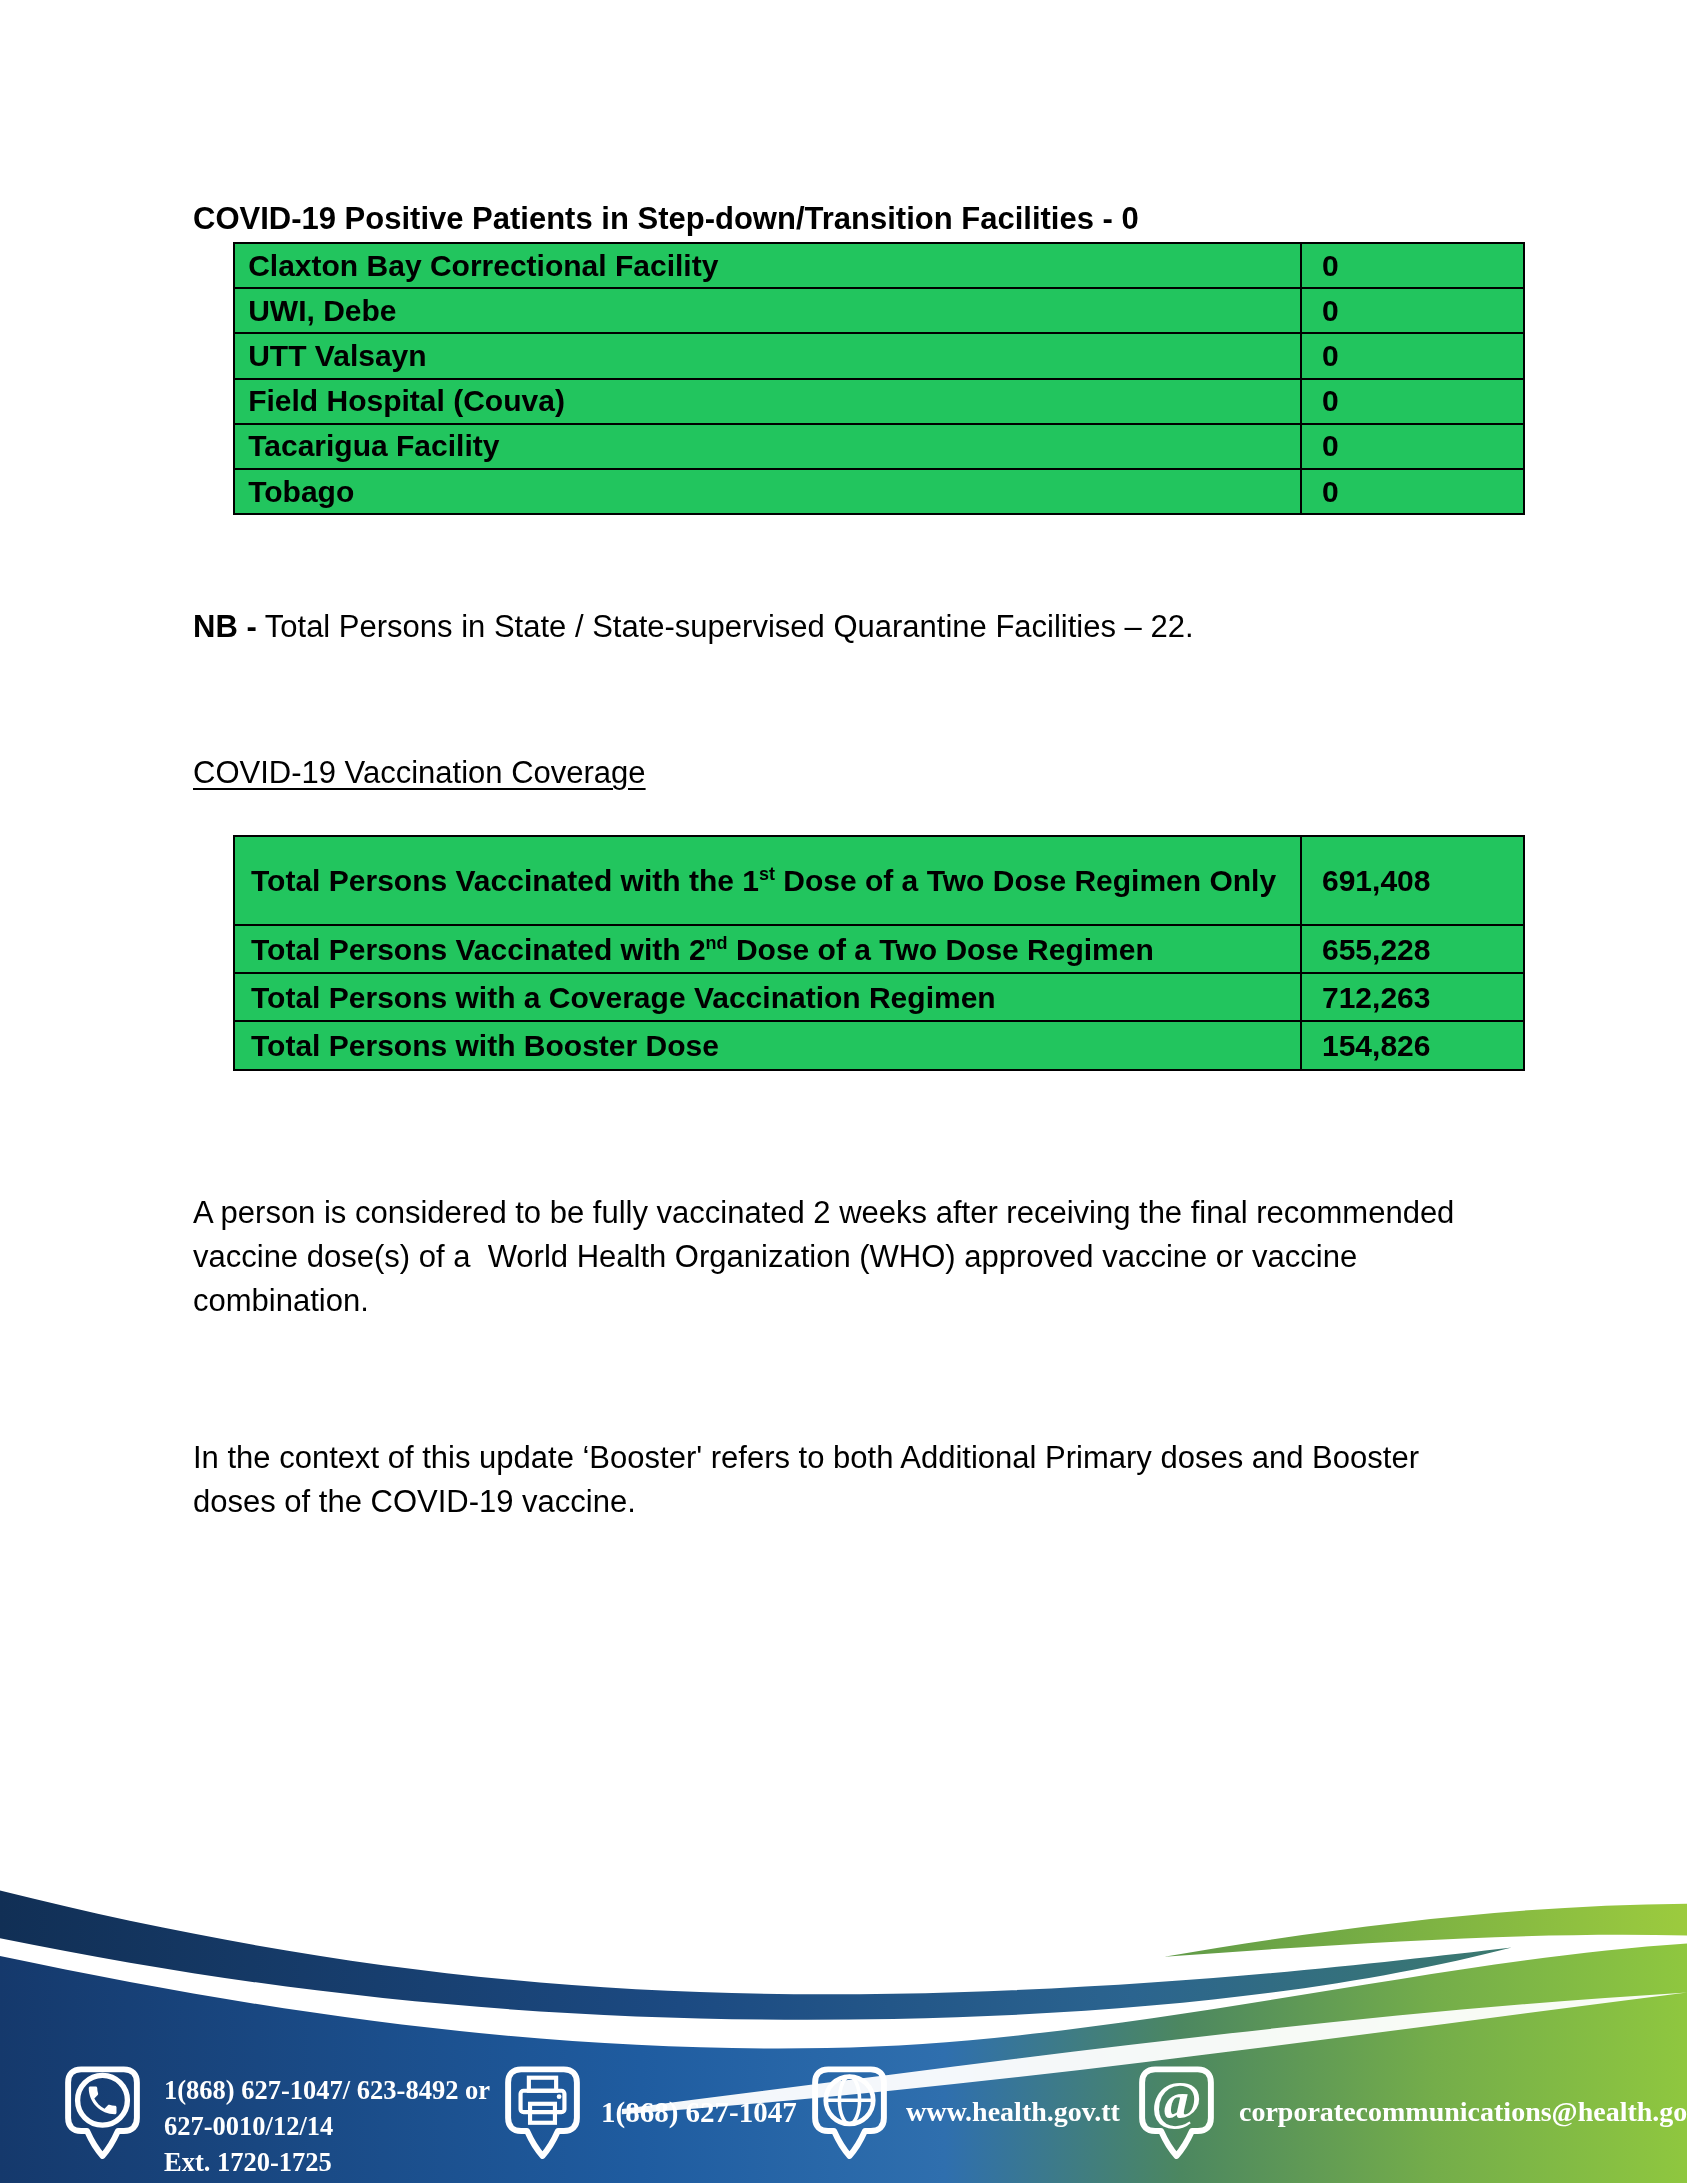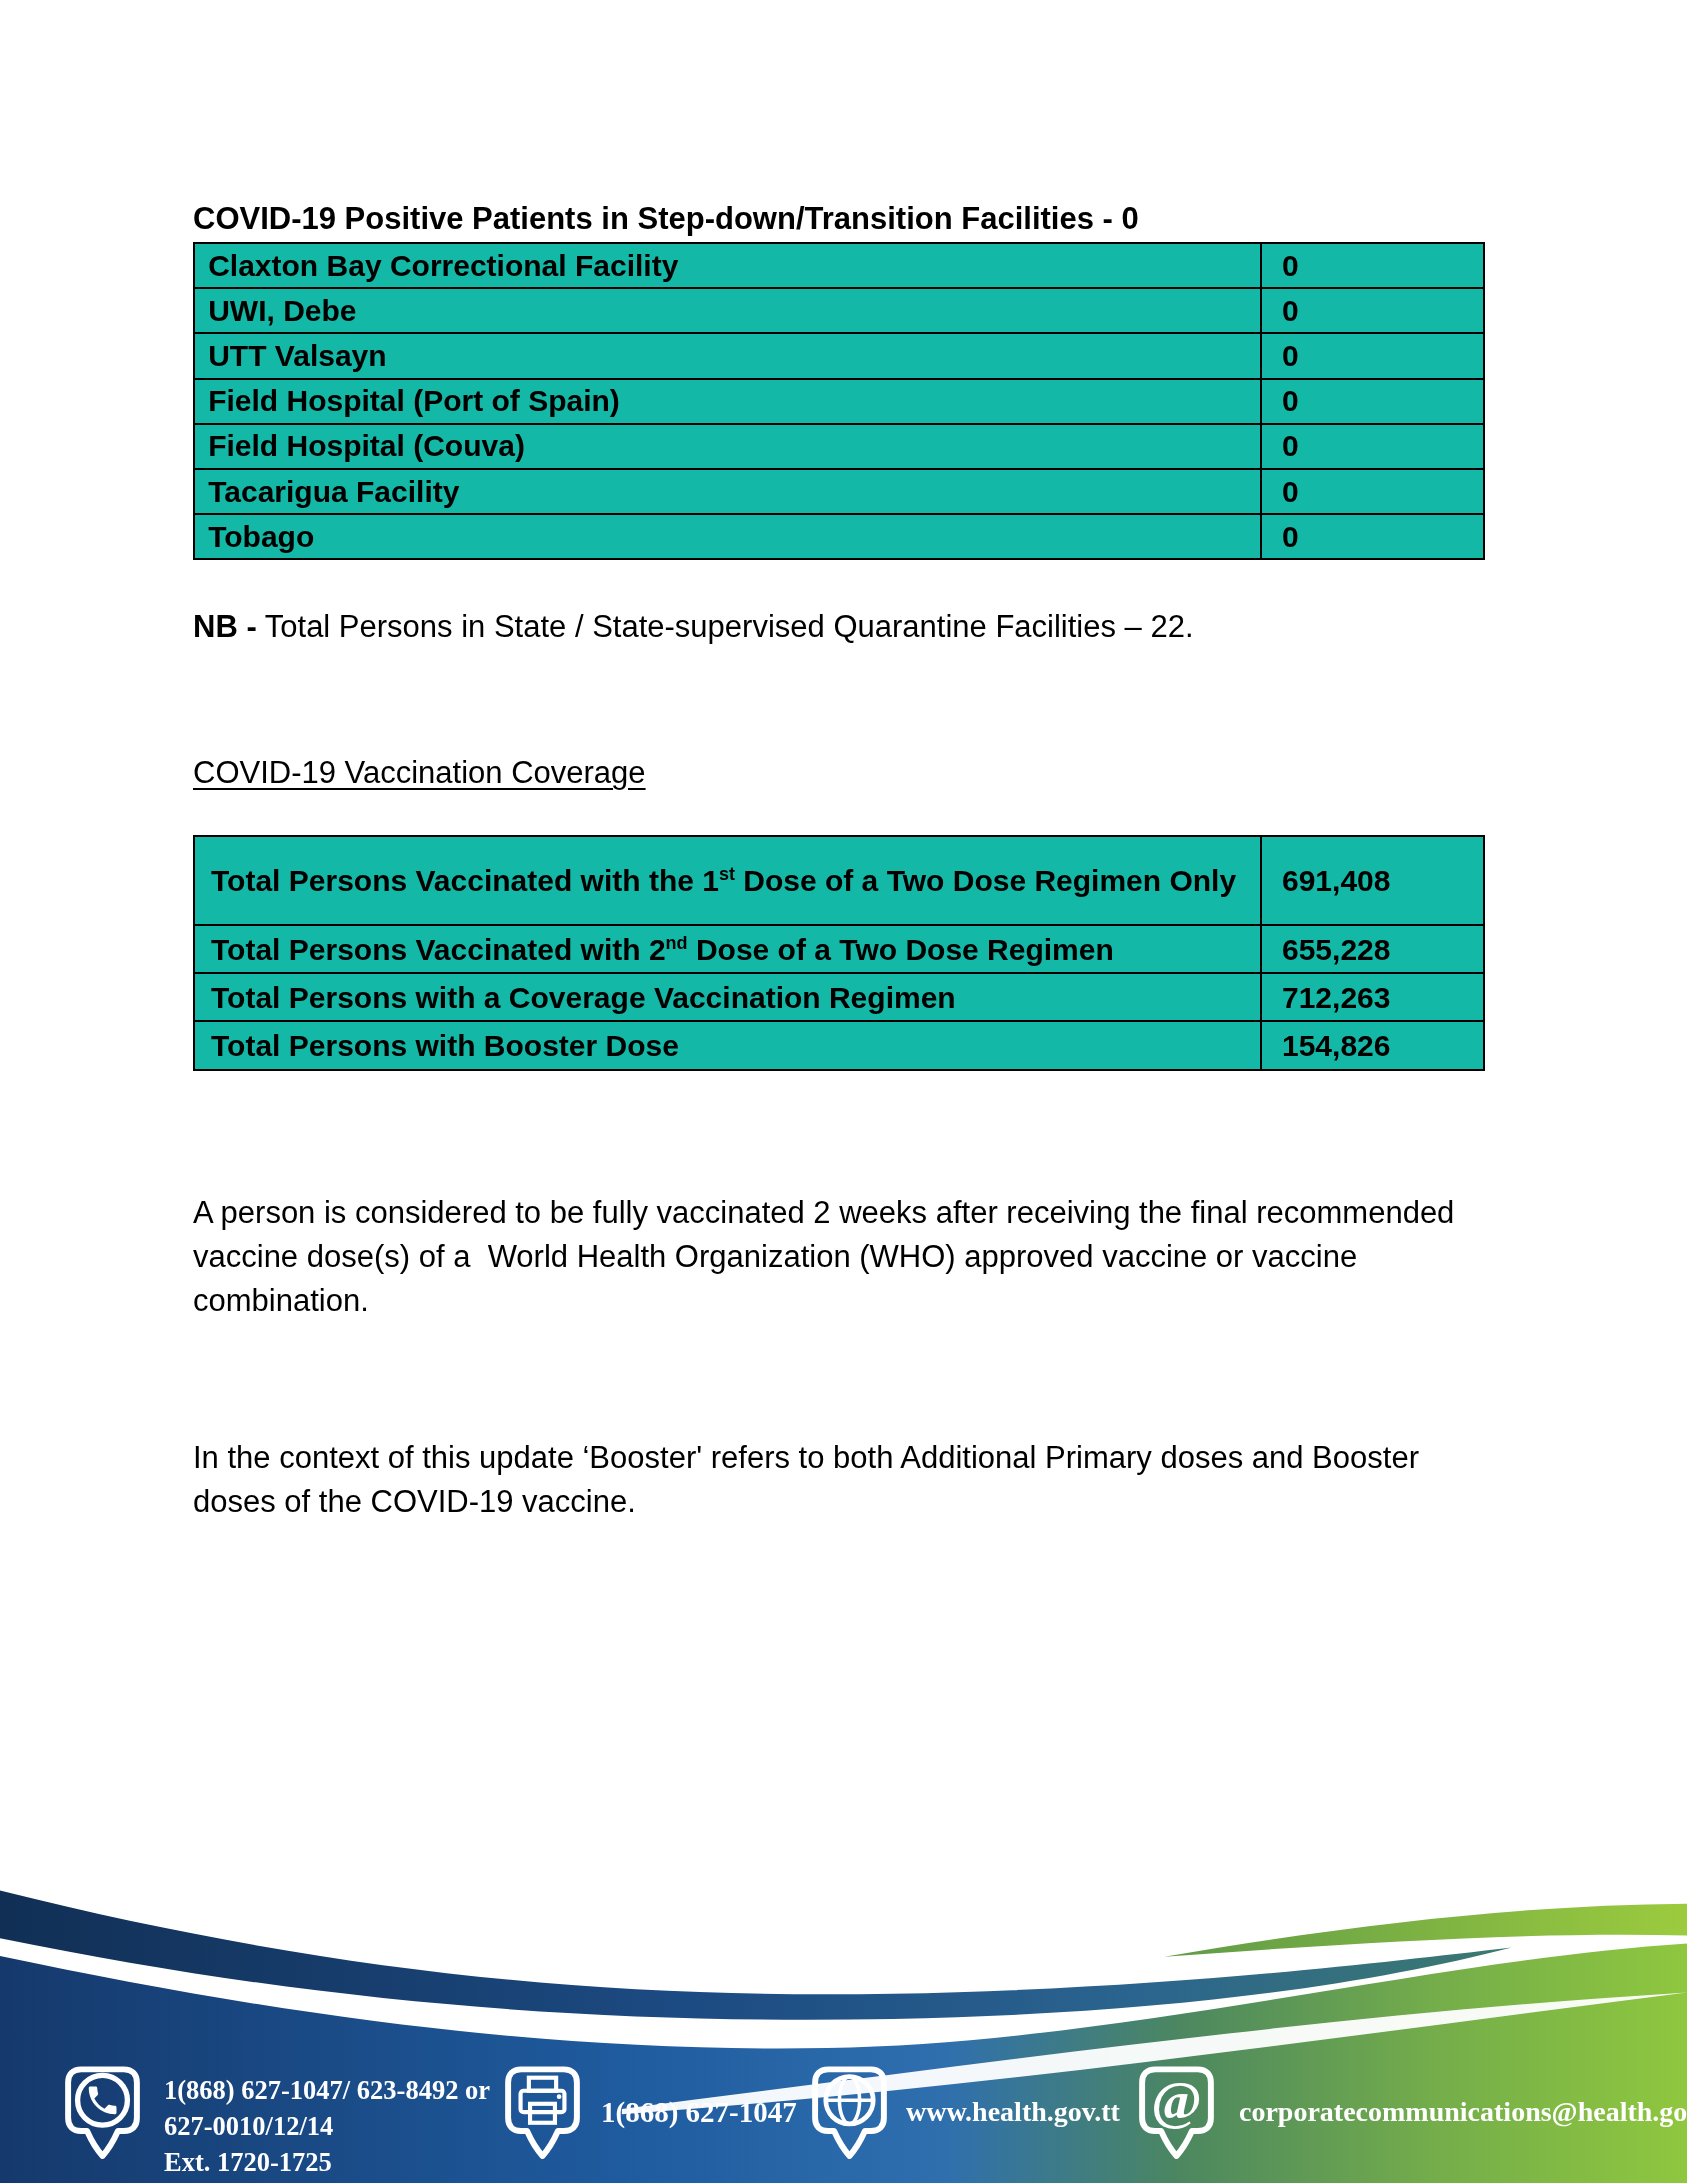--- a/index.html
+++ b/index.html
@@ -9,21 +9,21 @@
   }
   .abs{position:absolute;}
   
   .h1{left:193px;top:200px;font-size:31px;font-weight:bold;line-height:38px;}
   .note{left:193px;top:606px;font-size:31px;line-height:41px;}
   .note b{font-weight:bold;}
   .h2{left:193px;top:753px;font-size:31px;line-height:40px;text-decoration:underline;text-decoration-thickness:2px;text-underline-offset:5.3px;}
   .para{left:193px;top:1191px;width:1376px;font-size:31px;line-height:44px;white-space:pre-wrap;}
   .para2{top:1436px;}
   
-  .doc-table{border-collapse:collapse;width:1290px;table-layout:fixed;background:#14b8a6;}
+  .doc-table{border-collapse:collapse;width:1290px;table-layout:fixed;background:#22c55e;margin-left:40px;}
   .doc-table td{
     border:2.6px solid #000;font-weight:bold;font-size:30px;line-height:38px;
     padding:2.6px 6.6px 2.6px 13.2px;vertical-align:middle;
   }
   .doc-table tr{height:41px;}
   .doc-table td.val{padding-left:20px;}
   .t1{left:193px;top:242px;}
   .t2{left:193px;top:835px;}
   .t2 td{line-height:41px;padding-left:16px;}
   .t2 tr.tall{height:89px;}
@@ -52,24 +52,20 @@
     <tr>
       <td>Claxton Bay Correctional Facility</td>
       <td class="val">0</td>
     </tr>
     <tr>
       <td>UWI, Debe</td>
       <td class="val">0</td>
     </tr>
     <tr>
       <td>UTT Valsayn</td>
-      <td class="val">0</td>
-    </tr>
-    <tr>
-      <td>Field Hospital (Port of Spain)</td>
       <td class="val">0</td>
     </tr>
     <tr>
       <td>Field Hospital (Couva)</td>
       <td class="val">0</td>
     </tr>
     <tr>
       <td>Tacarigua Facility</td>
       <td class="val">0</td>
     </tr>

